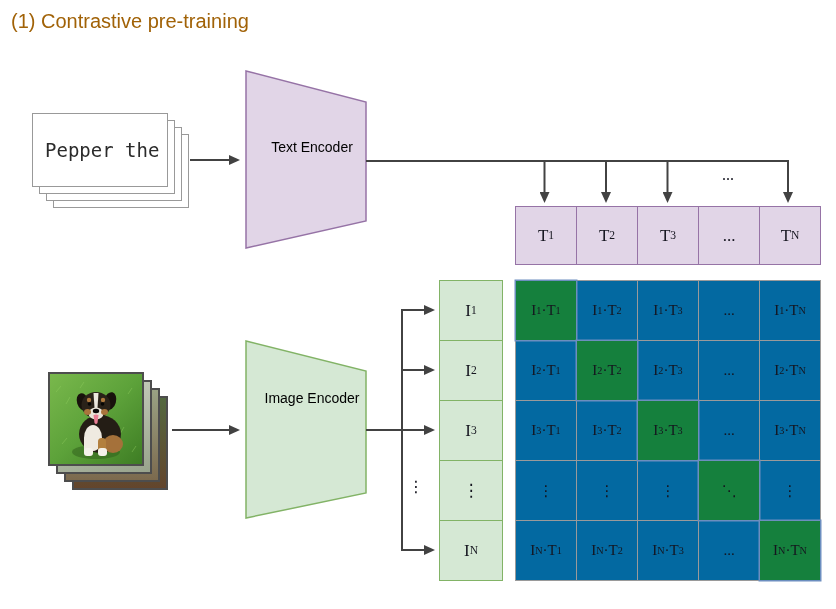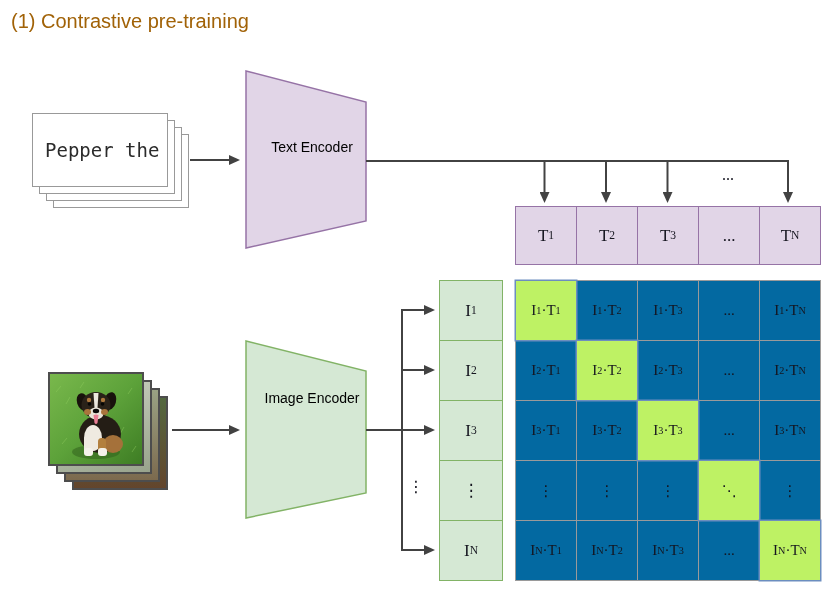--- a/index.html
+++ b/index.html
@@ -37,21 +37,21 @@
   .icol{position:absolute;left:439px;top:280px;display:grid;
         grid-template-rows:repeat(5,59px);grid-template-columns:62px;gap:1px;
         background:#82B366;border:1px solid #82B366;}
   .icol .cell{background:#D5E8D4;display:flex;align-items:center;justify-content:center;font-size:17px;}
 
   
   .matrix{position:absolute;left:515px;top:280px;display:grid;
           grid-template-columns:repeat(5,60px);grid-template-rows:repeat(5,59px);gap:1px;
           background:#9a9a9a;border:1px solid #9a9a9a;}
   .mcell{background:#0369a1;display:flex;align-items:center;justify-content:center;font-size:15px;}
-  .mcell.diag{background:#bef264;box-shadow:0 0 0 1.5px #6C8EBF;position:relative;z-index:1;}
+  .mcell.diag{background:#15803d;box-shadow:0 0 0 1.5px #6C8EBF;position:relative;z-index:1;}
 
   sub{font-size:68%;line-height:0;}
 
   .dots-top{position:absolute;left:698px;top:166px;width:60px;text-align:center;font-size:16px;}
   .dots-left{position:absolute;left:402px;top:477px;width:28px;text-align:center;font-size:16px;}
 </style>
 </head>
 <body>
 
 <div id="canvas">

